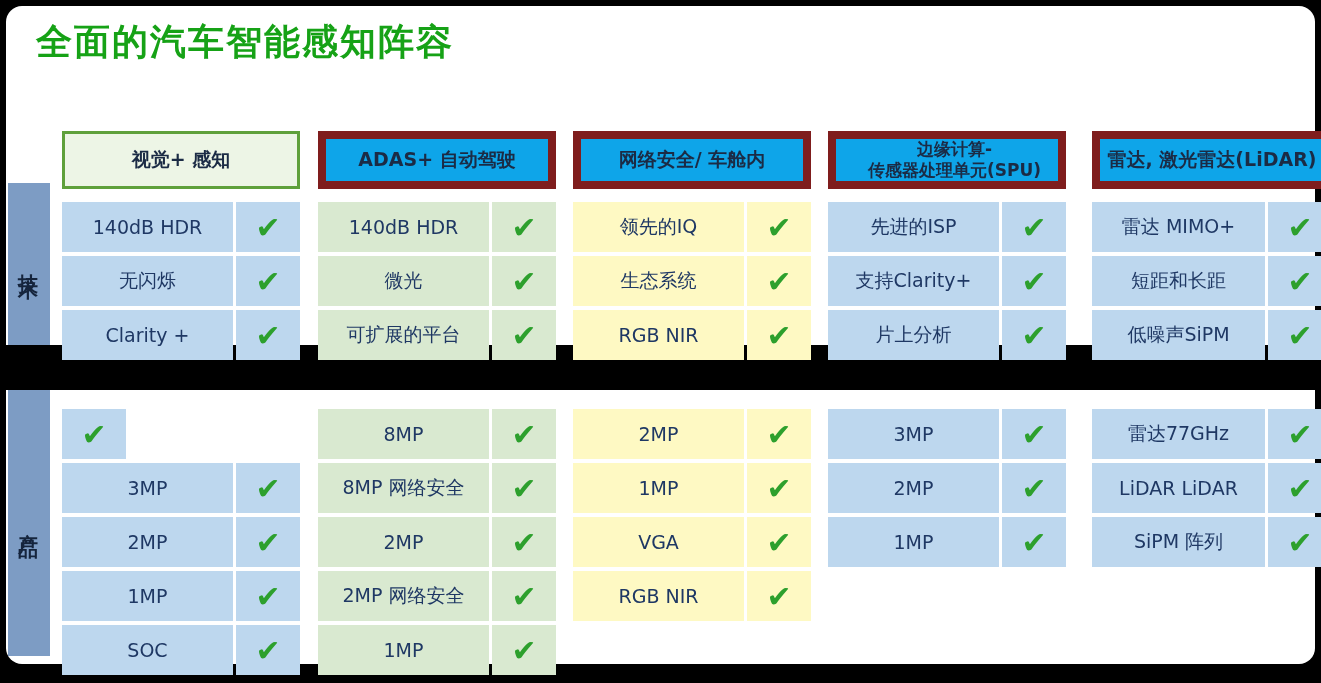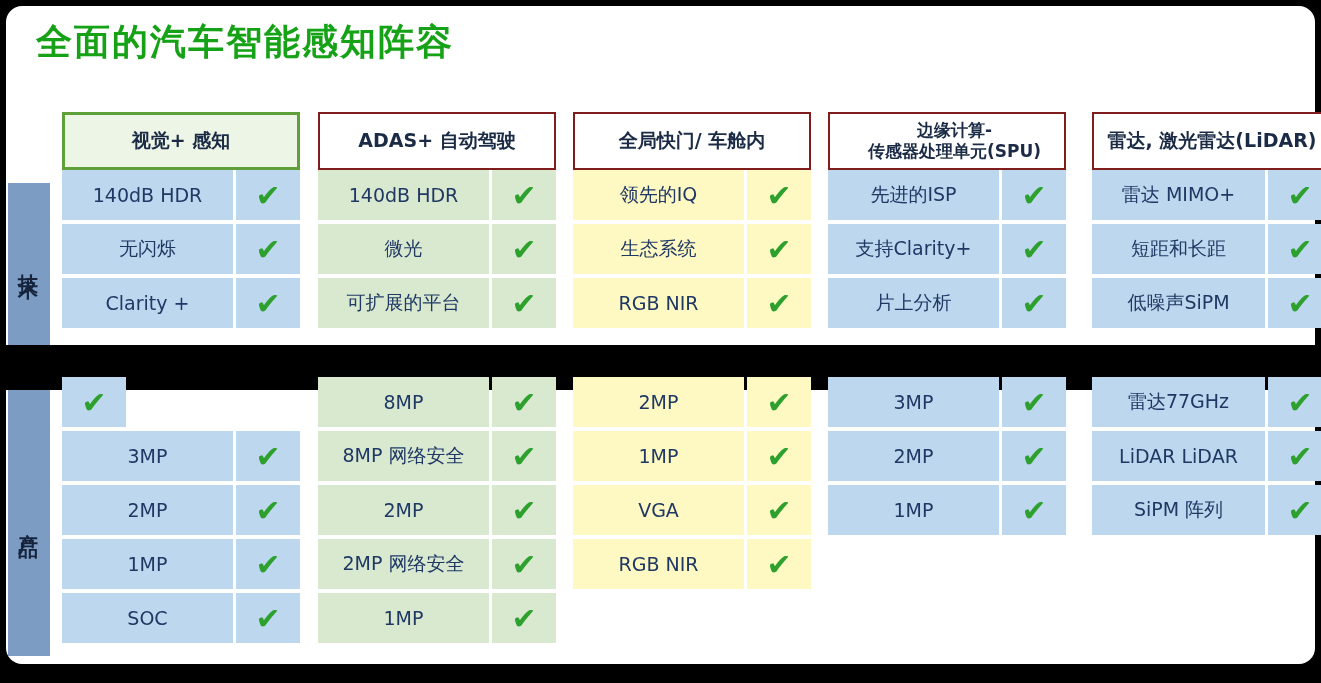--- a/index.html
+++ b/index.html
@@ -24,27 +24,27 @@
     background:#000; z-index:1;
   }
   .col { position:absolute; top:112px; width:238px; z-index:2; }
   .col-0 { left:62px; }
   .col-1 { left:318px; }
   .col-2 { left:573px; }
   .col-3 { left:828px; }
   .col-4 { left:1092px; width:240px; }
   .hdr {
     height:58px; display:flex; align-items:center; justify-content:center;
-    text-align:center; font-weight:bold; font-size:19px; color:#1b2b45;
+    text-align:center; font-weight:bold; font-size:19px; color:#1b2b45;margin-top:19px;
   }
   .hdr span { white-space:pre-line; line-height:1.25; }
   .hdr-green { background:#edf5e6; border:3px solid #5fa03b; }
-  .hdr-blue  { background:#ffffff; border:2px solid #7f1d1d; }
+  .hdr-blue  { background:#0ea5e9; border:8px solid #7f1d1d; }
   .hdr-small { font-size:17px;padding-left:15px; }
-  .rows { }
+  .rows { margin-top:13px; }
   .row { display:flex; gap:3px; height:50px; margin-bottom:4px; }
   .cell {
     display:flex; align-items:center; justify-content:center;
     font-size:19px; color:#1f3864;
   }
   .label { flex:1; }
   .check { width:64px; font-size:30px; font-weight:bold; color:#2da02d; }
   .blue  { background:#bdd7ee; }
   .green { background:#d9e9d0; }
   .gray  { background:#fef9c3; }
@@ -152,21 +152,21 @@
     </div>
     <div class="row">
       <div class="cell label green">1MP</div>
       <div class="cell check green">✔</div>
     </div>
   </div>
 </div>
 
 <div class="col col-2">
   <div class="hdr hdr-blue">
-    <span>全局快门/ 车舱内</span>
+    <span>网络安全/ 车舱内</span>
   </div>
   <div class="rows">
     <div class="row">
       <div class="cell label gray">领先的IQ</div>
       <div class="cell check gray">✔</div>
     </div>
     <div class="row">
       <div class="cell label gray">生态系统</div>
       <div class="cell check gray">✔</div>
     </div>

